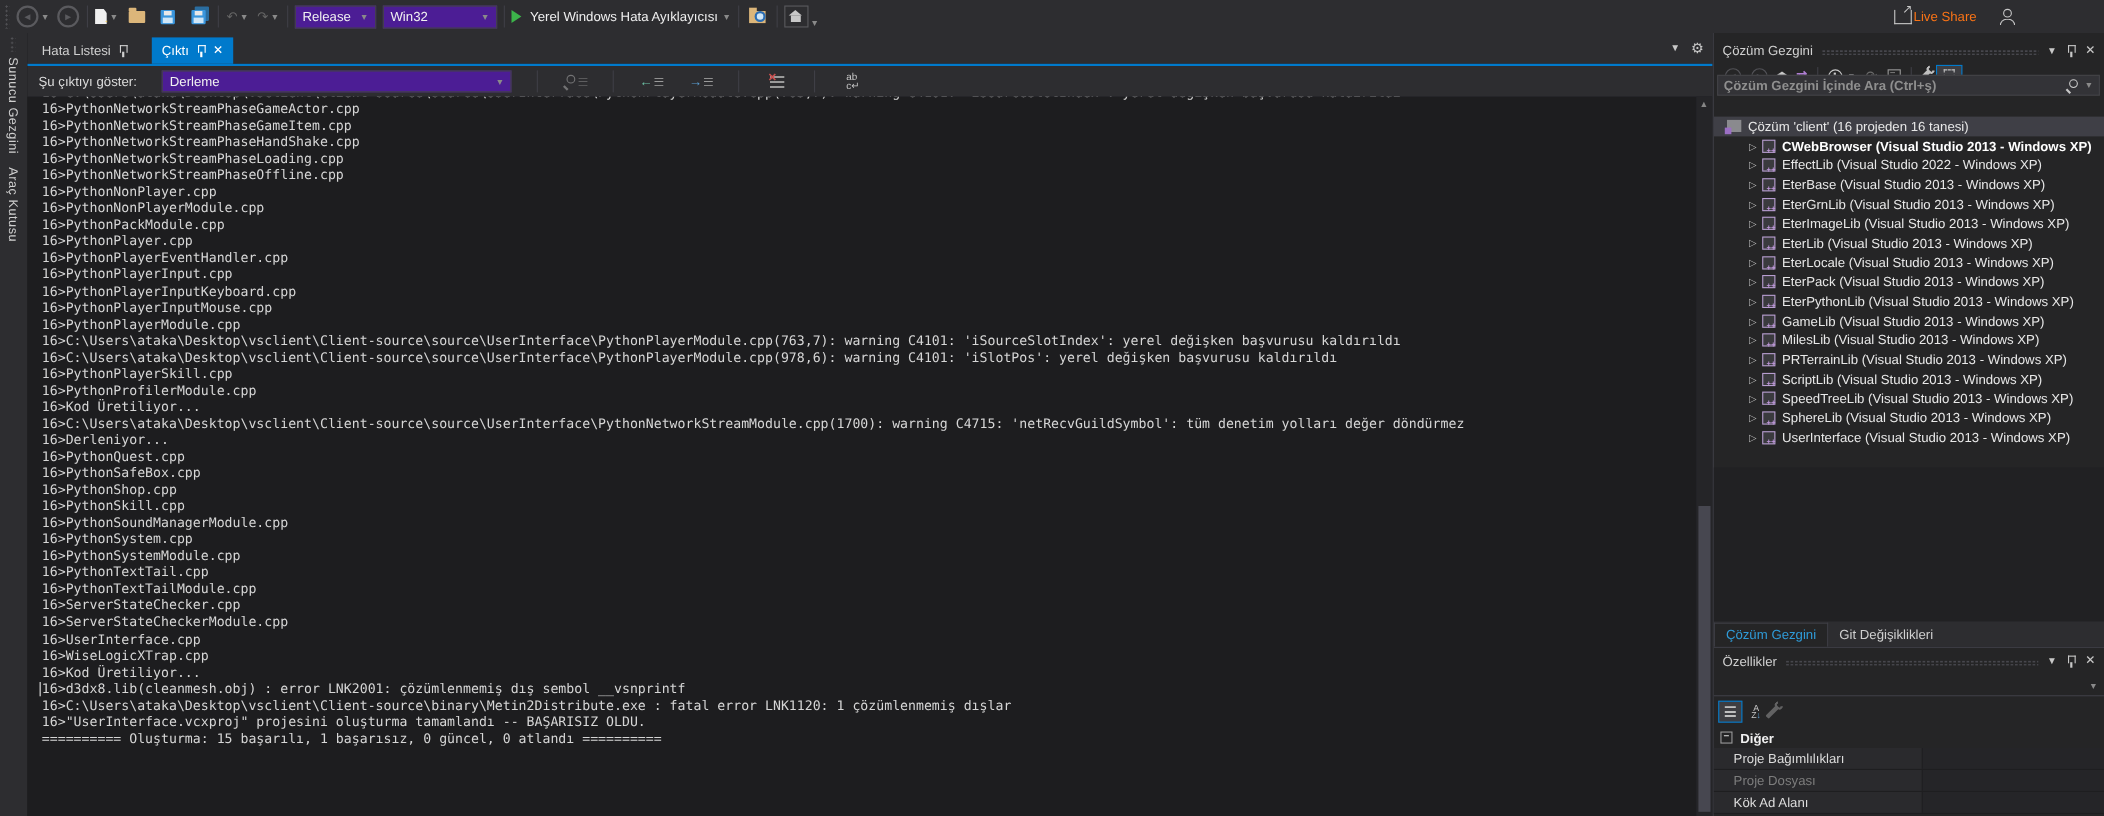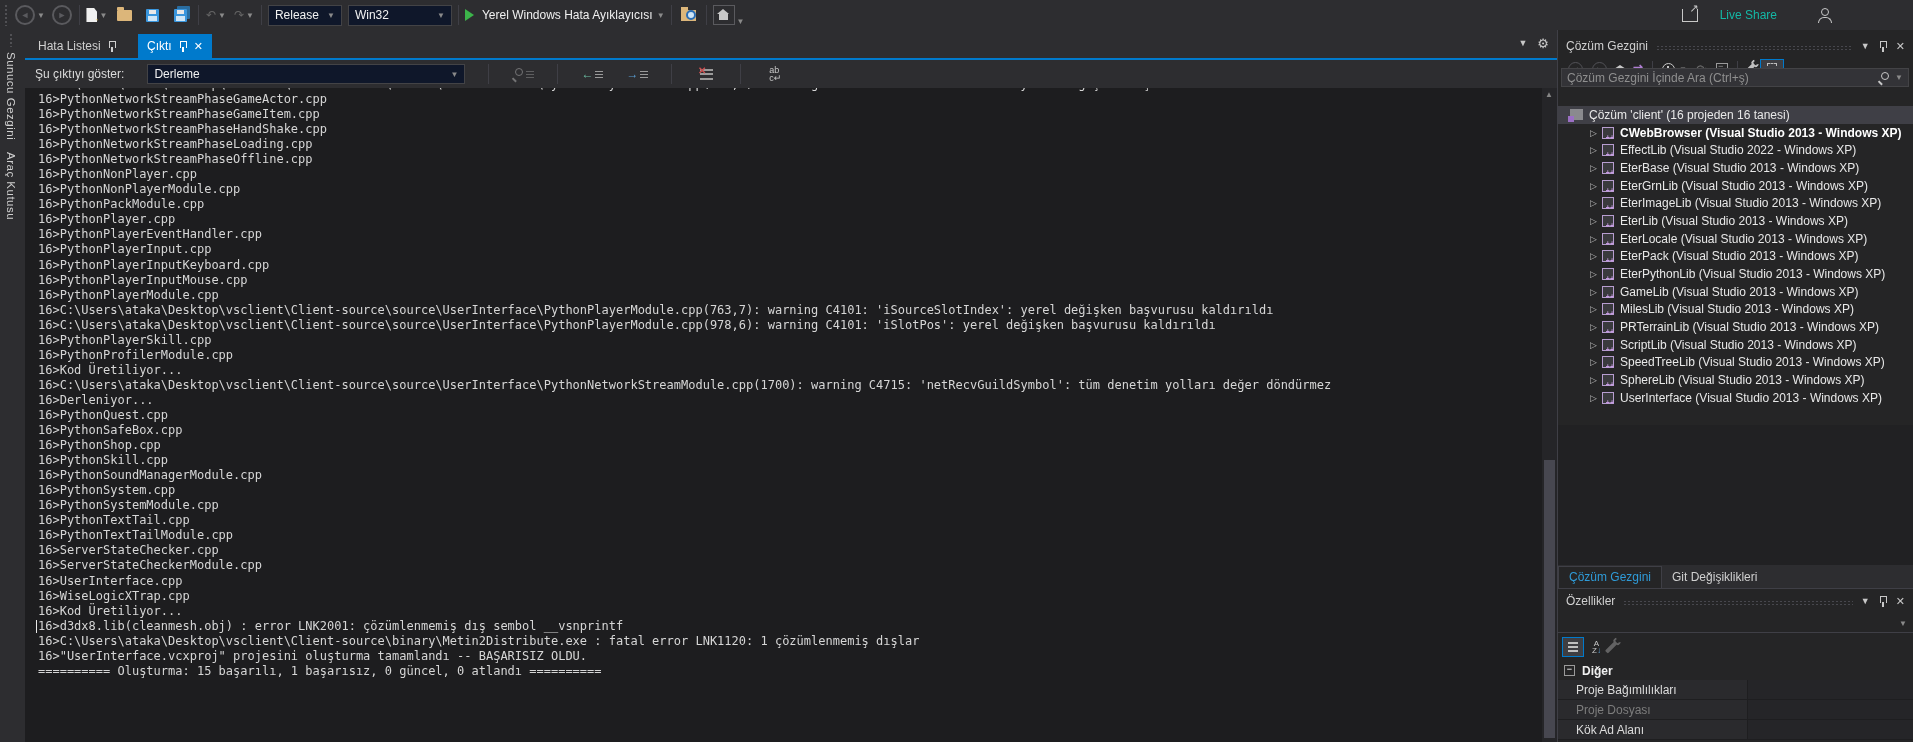--- a/index.html
+++ b/index.html
@@ -9,36 +9,36 @@
   .abs{position:absolute;}
   .sep{width:1px;background:#3f3f46;height:20px;}
   .grip{background-image:radial-gradient(#505054 1px,transparent 1px);background-size:4px 4px;}
 
   
   #titlebar{left:0;top:0;width:1913px;height:30px;background:#2d2d30;display:flex;align-items:center;gap:6px;padding-left:4px;box-sizing:border-box;}
   .tb-btn{display:flex;align-items:center;justify-content:center;height:22px;min-width:22px;color:#c8c8c8;}
   .tb-btn.dim{color:#656565;}
   .ddarrow{font-size:8px;color:#8a8a8a;margin-left:2px;}
   .circle-btn{width:16px;height:16px;border:2px solid #5a5a5e;border-radius:50%;display:flex;align-items:center;justify-content:center;color:#5a5a5e;font-size:9px;line-height:1;}
-  .combo{height:21px;background:#0f172a;border:1px solid #434346;display:flex;align-items:center;justify-content:space-between;padding:0 6px;color:#f1f1f1;box-sizing:border-box;}
+  .combo{height:21px;background:#4c1d95;border:1px solid #434346;display:flex;align-items:center;justify-content:space-between;padding:0 6px;color:#f1f1f1;box-sizing:border-box;}
   .play-tri{width:0;height:0;border-left:9px solid #3cb44a;border-top:6px solid transparent;border-bottom:6px solid transparent;margin-right:6px;}
   .folder-icon{position:relative;width:15px;height:11px;background:#dcb67a;border-radius:1px;}
   .folder-icon:before{content:"";position:absolute;top:-3px;left:0;width:7px;height:3px;background:#dcb67a;border-radius:1px 1px 0 0;}
   .save-icon{position:relative;width:13px;height:13px;background:#3a96dd;border-radius:1px;}
   .save-icon:before{content:"";position:absolute;top:1px;left:3px;width:7px;height:4px;background:#e8e8e8;}
   .save-icon:after{content:"";position:absolute;bottom:1px;left:2px;width:9px;height:5px;background:#cfe6f7;}
   .newfile-icon{position:relative;width:11px;height:14px;background:#f0f0f0;clip-path:polygon(0 0,70% 0,100% 30%,100% 100%,0 100%);}
   .newfile-icon:after{content:"✦";position:absolute;right:-5px;bottom:-3px;color:#f2c94c;font-size:9px;}
   .homebox{width:20px;height:18px;border:1px solid #5a5a5e;display:flex;align-items:center;justify-content:center;}
   .home-glyph{width:9px;height:6px;background:#c8c8c8;position:relative;margin-top:4px;}
   .home-glyph:before{content:"";position:absolute;top:-5px;left:-2px;border-left:6.5px solid transparent;border-right:6.5px solid transparent;border-bottom:5px solid #c8c8c8;}
   .search-folder{position:relative;width:15px;height:11px;background:#dcb67a;}
   .search-folder:before{content:"";position:absolute;top:-3px;left:0;width:7px;height:3px;background:#dcb67a;}
   .search-folder:after{content:"";position:absolute;right:0px;top:0px;width:6px;height:6px;border:2px solid #2a6db4;border-radius:50%;background:#cfe6f7;}
-  #live-share{position:absolute;right:80px;top:0;height:30px;display:flex;align-items:center;gap:22px;color:#14b8a6;}
+  #live-share{position:absolute;right:80px;top:0;height:30px;display:flex;align-items:center;gap:2px;color:#f97316;}
   .ls-icon{position:relative;width:14px;height:12px;border:1px solid #c8c8c8;border-top:none;}
   .ls-icon:after{content:"↗";position:absolute;top:-7px;right:-2px;font-size:11px;color:#c8c8c8;}
   .person-icon{position:relative;width:16px;height:14px;}
   .person-icon:before{content:"";position:absolute;left:4px;top:0;width:6px;height:6px;border:1.5px solid #c8c8c8;border-radius:50%;}
   .person-icon:after{content:"";position:absolute;left:1px;bottom:-1px;width:12px;height:5px;border:1.5px solid #c8c8c8;border-bottom:none;border-radius:6px 6px 0 0;}
 
   
   #leftbar{left:0;top:30px;width:25px;height:712px;background:#2d2d30;border-right:1px solid #252526;}
   .vtab{writing-mode:vertical-rl;color:#cfcfcf;font-size:11.5px;letter-spacing:.5px;position:absolute;left:5px;}
 
@@ -80,21 +80,21 @@
   .home-sm:before{content:"";position:absolute;top:-4px;left:-2px;border-left:6px solid transparent;border-right:6px solid transparent;border-bottom:4px solid #c8c8c8;}
   .sync-icon{color:#b07fd4;font-size:12px;font-weight:bold;}
   .clock-icon{width:11px;height:11px;border:1.5px solid #c8c8c8;border-radius:50%;position:relative;}
   .clock-icon:after{content:"";position:absolute;left:4px;top:2px;width:1.5px;height:4px;background:#c8c8c8;}
   .collapse-icon{width:10px;height:10px;border:1px solid #9a9a9a;position:relative;}
   .collapse-icon:after{content:"−";position:absolute;left:1px;top:-3px;color:#9a9a9a;font-size:9px;}
   .wrench-icon{display:inline-block;transform:rotate(45deg);width:4px;height:13px;background:#bfbfbf;border-radius:1px;position:relative;}
   .wrench-icon:before{content:"";position:absolute;top:-5px;left:-2px;width:8px;height:6px;border-radius:50%;border:2px solid #bfbfbf;border-top-color:transparent;box-sizing:border-box;}
   .toggle-box{width:22px;height:19px;border:1px solid #007acc;background:#3e3e42;display:flex;align-items:center;justify-content:center;}
   .file-dashed{width:8px;height:11px;border:1px dashed #bdbdbd;}
-  #se-search{position:absolute;left:3px;top:38px;width:348px;height:19px;background:#333337;border:1px solid #434346;display:flex;align-items:center;justify-content:space-between;padding:0 5px;box-sizing:border-box;color:#8f8f8f;}
+  #se-search{position:absolute;left:3px;top:38px;width:348px;height:19px;background:#333337;border:1px solid #434346;display:flex;align-items:center;justify-content:space-between;padding:0 5px;box-sizing:border-box;color:#8f8f8f;font-weight:bold;}
   .mag-icon{position:relative;width:12px;height:12px;display:inline-block;}
   .mag-icon:before{content:"";position:absolute;left:3px;top:0;width:6px;height:6px;border:1.5px solid #c8c8c8;border-radius:50%;}
   .mag-icon:after{content:"";position:absolute;left:0px;bottom:0px;width:5px;height:1.5px;background:#c8c8c8;transform:rotate(45deg);}
   #se-tree{position:absolute;left:0;top:76px;width:100%;}
   .tree-row{height:17.7px;display:flex;align-items:center;color:#e8e8e8;}
   .tree-row.selected{background:#3f3f46;}
   .tree-row .expander{width:12px;margin-left:32px;color:#b8b8b8;font-size:9px;}
   .prj-icon{width:12px;height:12px;border:1px solid #b79dd0;background:#3a3a3e;margin-right:6px;position:relative;box-sizing:border-box;}
   .prj-icon:after{content:"++";position:absolute;right:-1px;bottom:-3px;color:#c49ae0;font-size:7px;font-weight:bold;}
   .sol-icon{width:13px;height:11px;background:#8a8a8e;margin:0 6px 0 12px;position:relative;}

